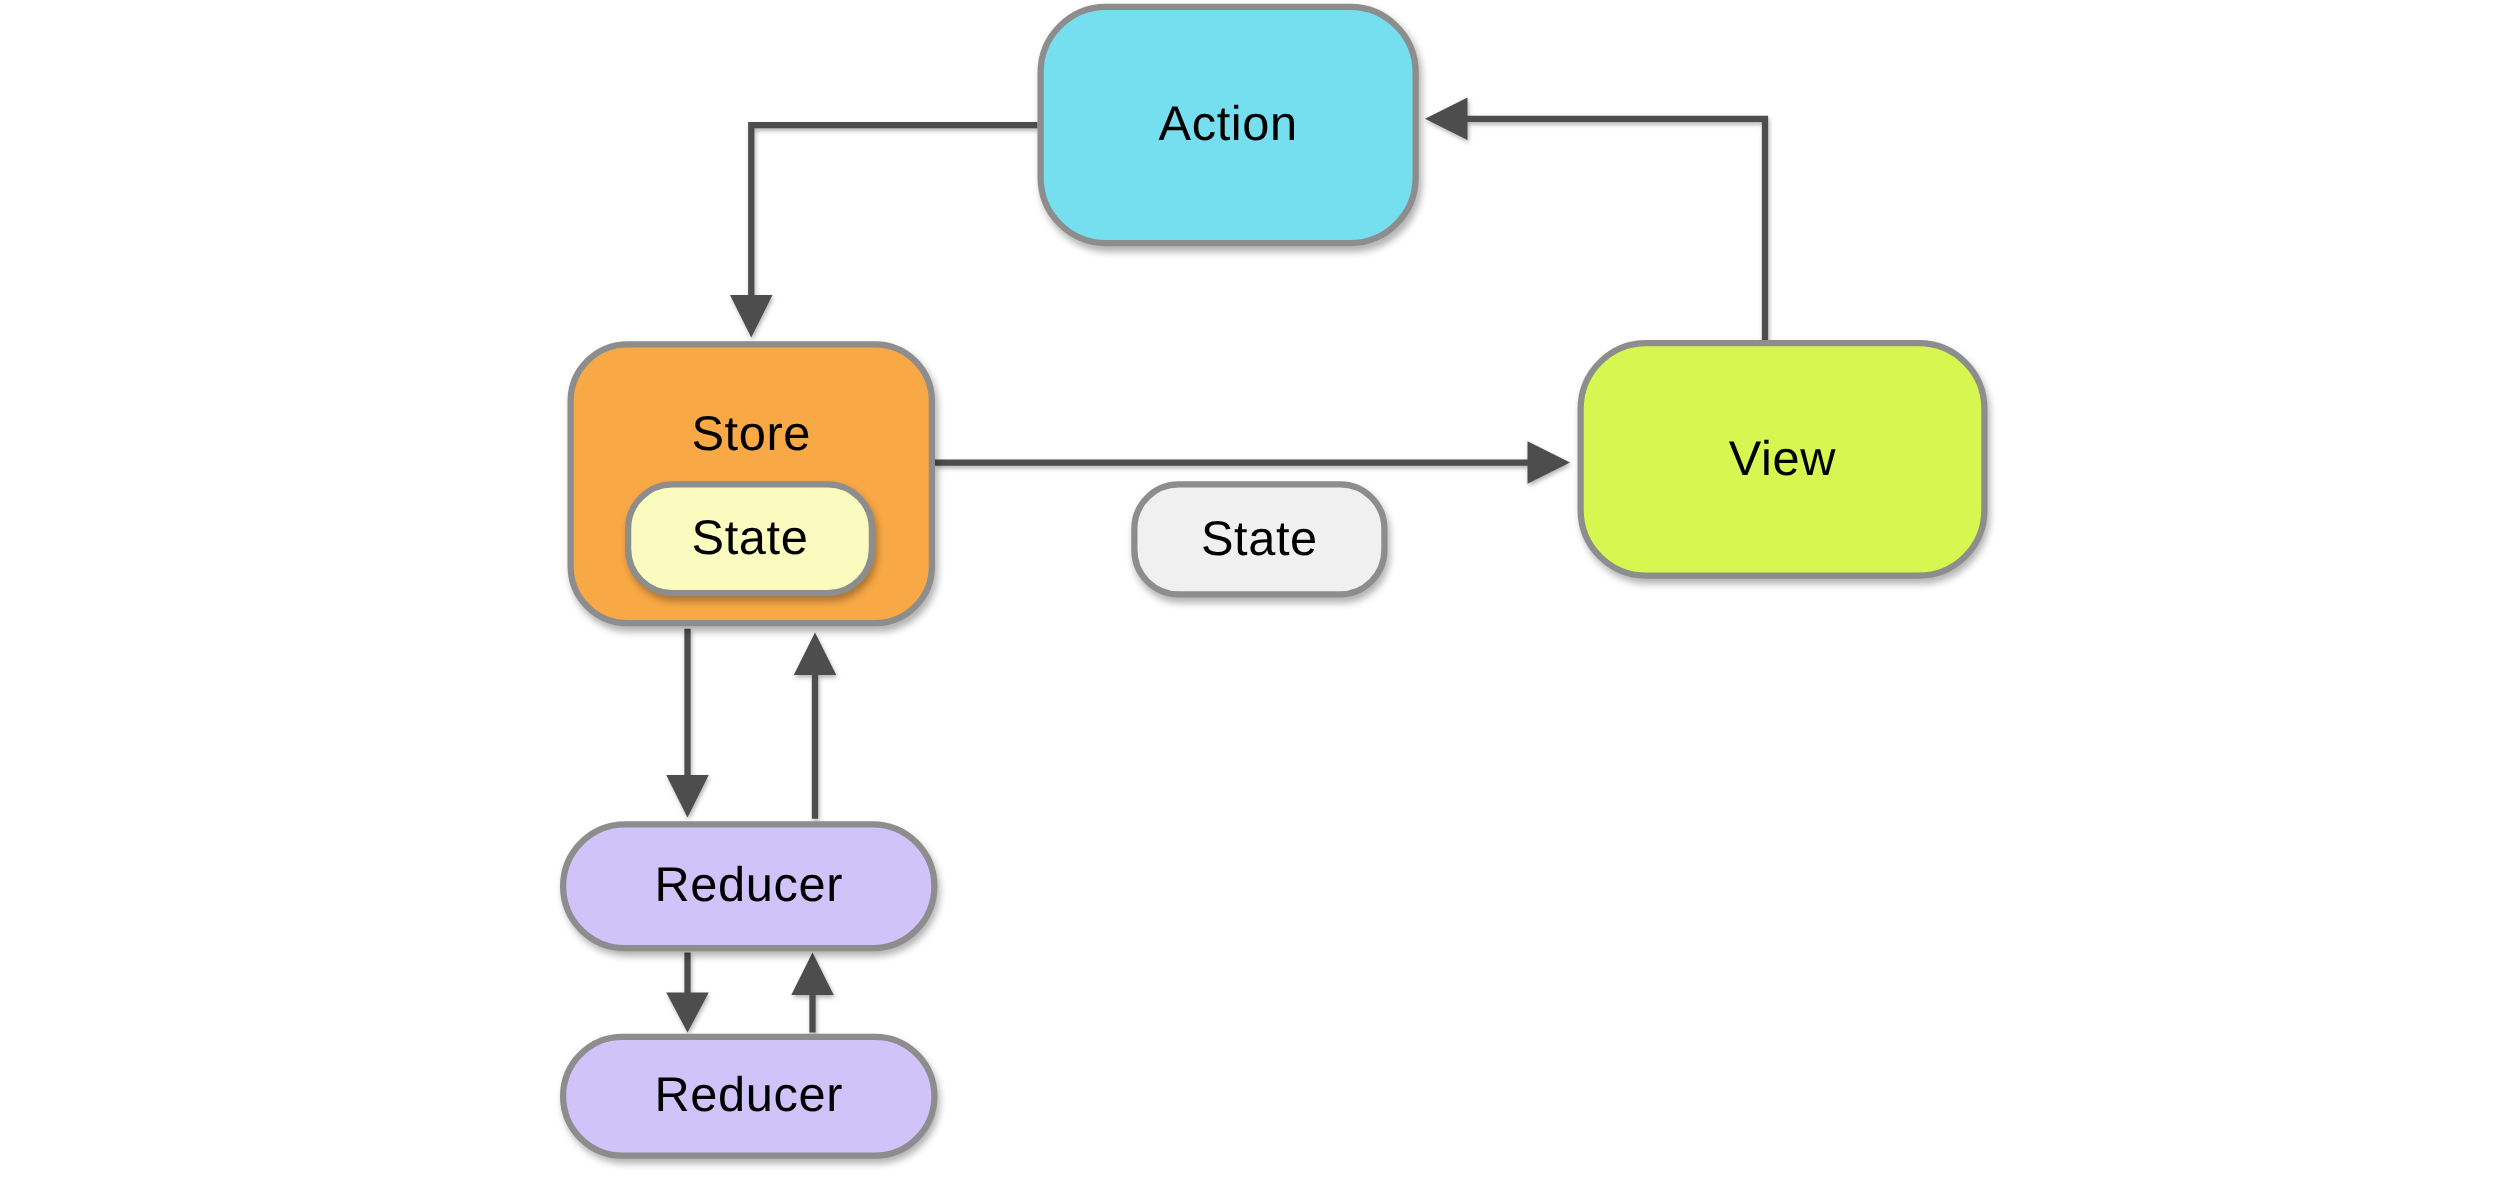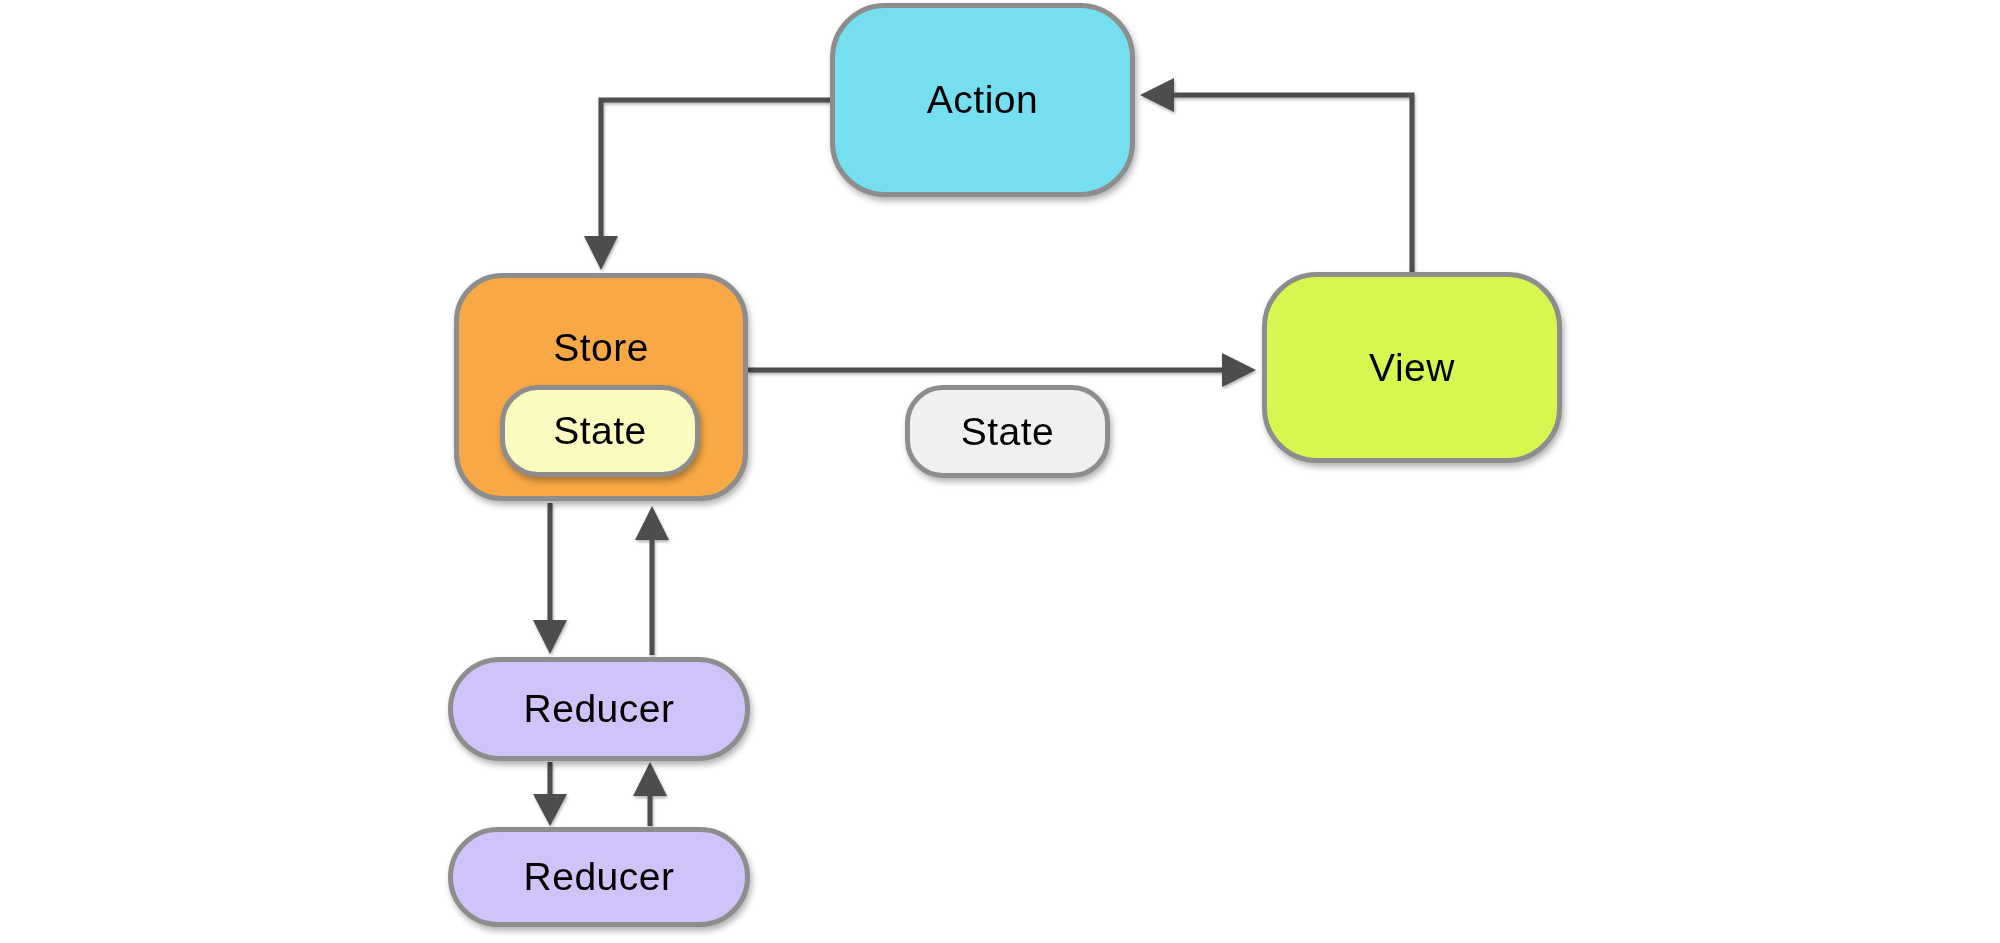--- a/index.html
+++ b/index.html
@@ -51,21 +51,21 @@
     border-radius: 38px;
     padding-top: 0;
   }
   .node-state {
     left: 905px; top: 385px;
     width: 205px; height: 93px;
     border-radius: 38px;
   }
   .node-view {
     left: 1262px; top: 272px;
-    width: 300px; height: 191px;
+    width: 328px; height: 191px;
     border-radius: 55px;
   }
   .node-reducer-1 {
     left: 448px; top: 657px;
     width: 302px; height: 104px;
     border-radius: 52px;
   }
   .node-reducer-2 {
     left: 448px; top: 827px;
     width: 302px; height: 100px;

